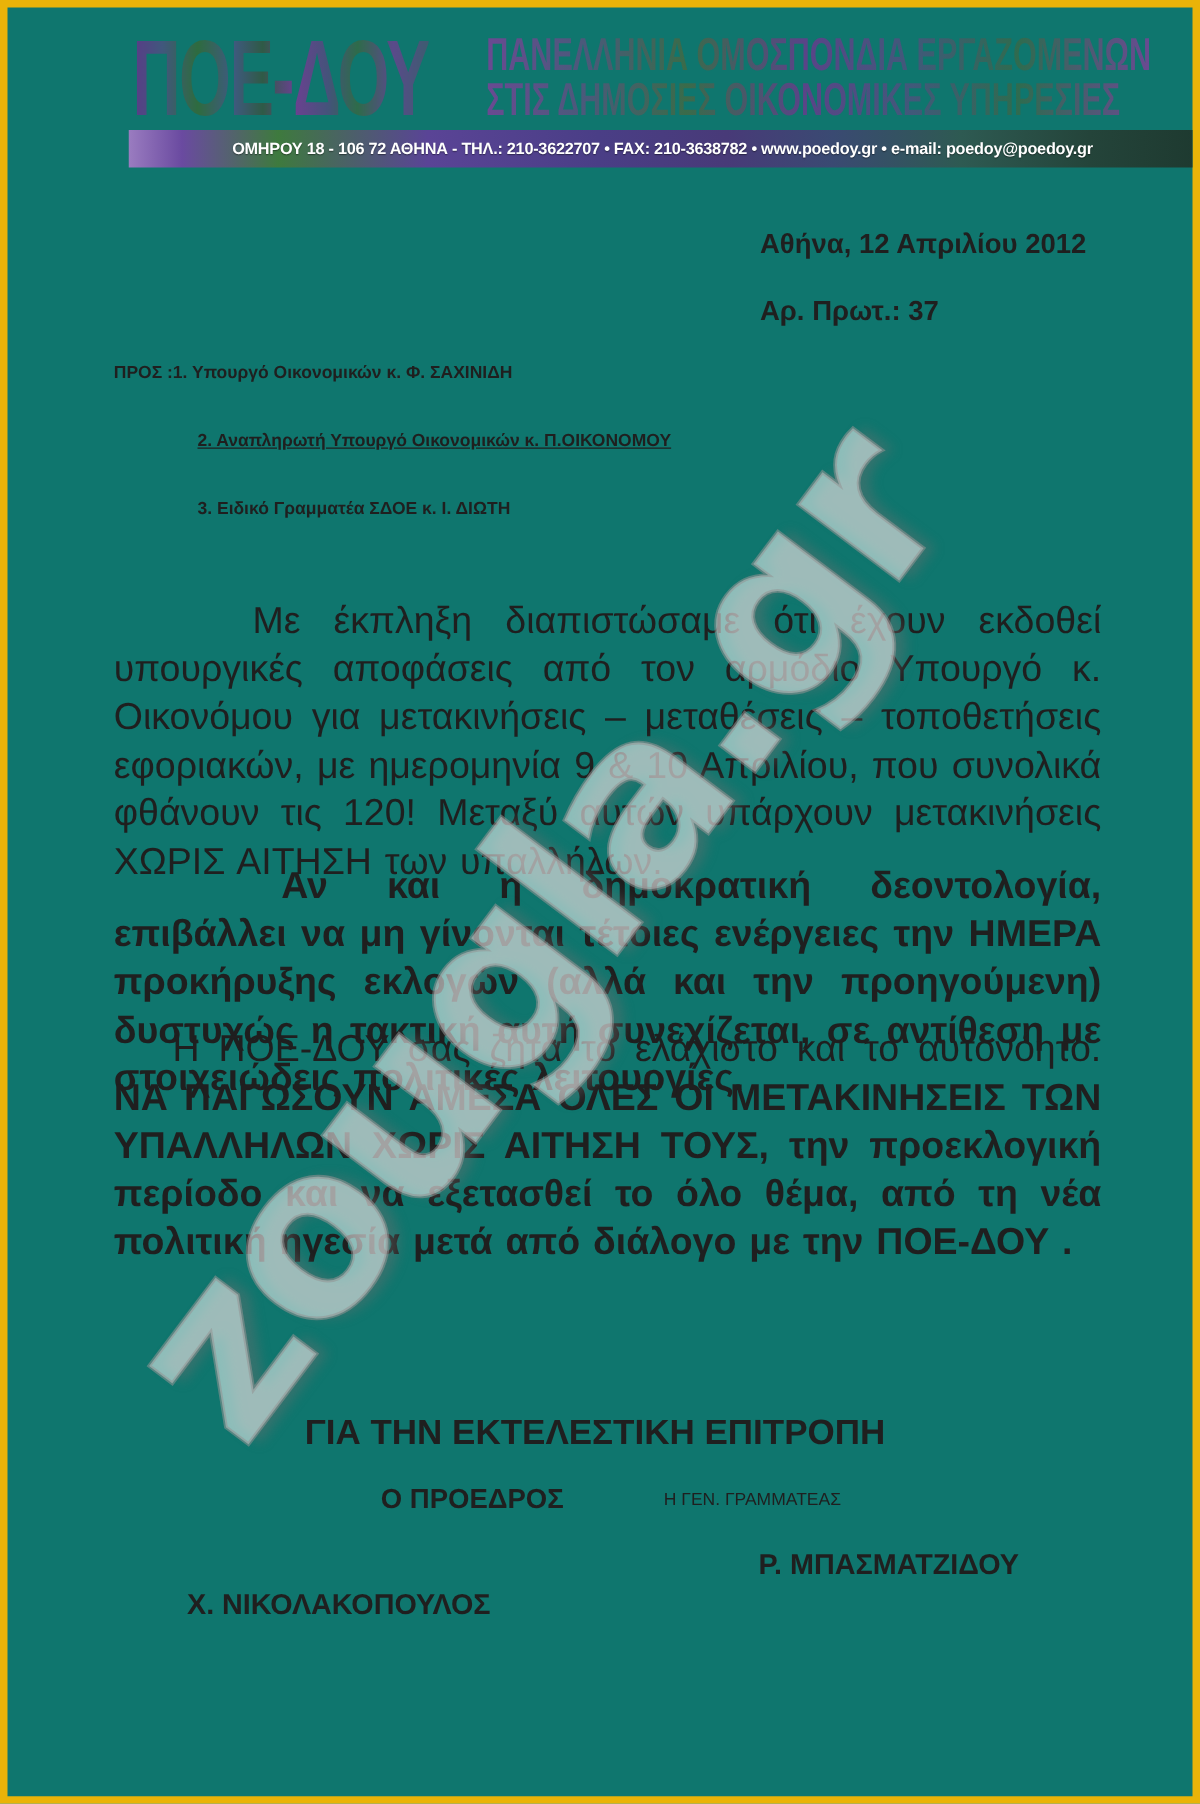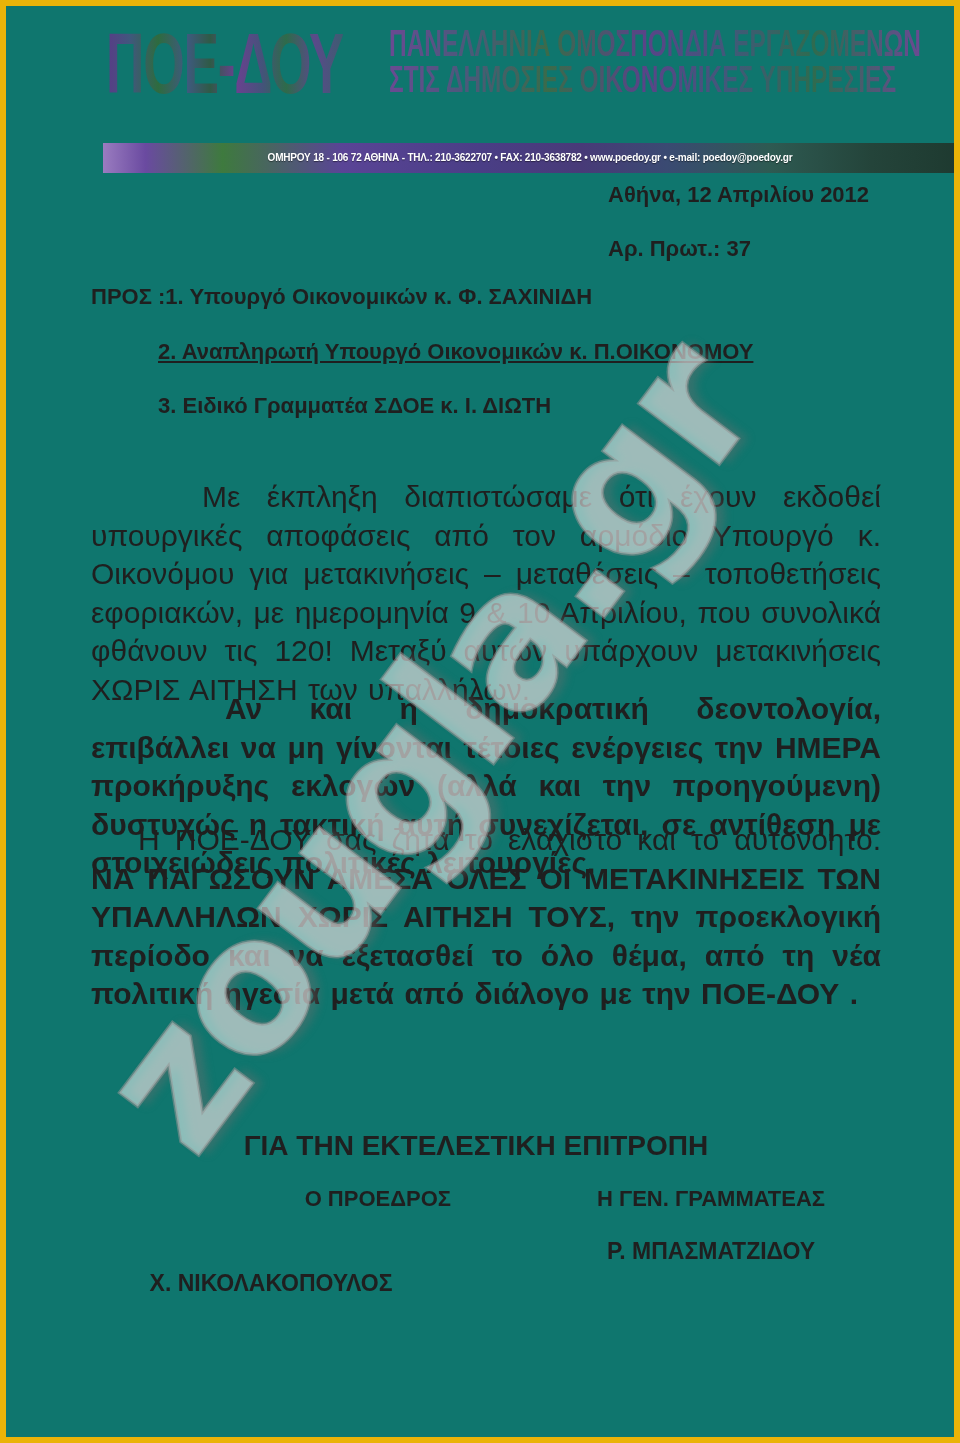--- a/index.html
+++ b/index.html
@@ -23,50 +23,49 @@
   .org-line{
     font-weight:bold;font-size:37px;line-height:36px;white-space:nowrap;
     transform:scaleX(.66);transform-origin:left top;
     background:linear-gradient(90deg,#6a4a92 0%,#4a5a7a 15%,#3a6b4a 30%,#5a4488 48%,#41597a 64%,#2f6b4f 80%,#6a4a92 100%);
     -webkit-background-clip:text;background-clip:text;
     color:transparent;-webkit-text-fill-color:transparent;
   }
   .addressbar{
     left:97px;top:98px;width:854px;height:30px;
     background:linear-gradient(90deg,#9a7cc0 0%,#6a4aa0 5%,#3e7a3e 14%,#5a4496 28%,#4a3e86 44%,#483a78 56%,#3a4a72 66%,#2e5a52 78%,#24443a 90%,#1e3a30 100%);
-    color:#ffffff;font-weight:bold;font-size:10px;line-height:30px;
+    color:#ffffff;font-weight:bold;font-size:13px;line-height:30px;
     text-align:center;white-space:nowrap;letter-spacing:-0.2px;
     text-shadow:0 1px 1px rgba(0,0,0,.45);
-    margin-top:39px;
   }
 
   
   .date-line{left:602px;top:174px;font-weight:bold;font-size:22px;line-height:30px;white-space:nowrap;}
   .prot-line{left:602px;top:228px;font-weight:bold;font-size:22px;line-height:30px;white-space:nowrap;}
 
   
-  .rcpt{font-weight:bold;font-size:22px;line-height:30px;white-space:nowrap;}
+  .rcpt{font-weight:bold;font-size:14px;line-height:30px;white-space:nowrap;}
   .rcpt1{left:85px;top:276px;}
   .rcpt2{left:152px;top:331px;text-decoration:underline;}
   .rcpt3{left:152px;top:385px;}
 
   
   .para{
     left:85px;width:790px;margin:0;text-align:justify;
     font-size:30px;line-height:38.5px;word-spacing:2px;
   }
   .p1{top:472px;text-indent:111px;}
   .p2{top:684px;text-indent:134px;font-weight:bold;}
   .p3{top:815px;text-indent:47px;}
   .p3 strong{font-weight:bold;}
 
   
   .committee{left:85px;top:1126px;width:770px;text-align:center;font-weight:bold;font-size:28px;line-height:28px;white-space:nowrap;}
   .role-left{left:85px;top:1179px;width:360px;text-align:right;font-weight:bold;font-size:22px;line-height:28px;}
-  .role-right{left:525px;top:1179px;width:360px;text-align:center;font-weight:bold;font-size:22px;line-height:28px;}
+  .role-right{left:525px;top:1179px;width:360px;text-align:left;font-weight:normal;font-size:14px;line-height:28px;}
   .name-left{left:85px;top:1231px;width:360px;text-align:center;font-weight:bold;font-size:23px;line-height:28px;margin-top:32px;}
   .name-right{left:525px;top:1231px;width:360px;text-align:center;font-weight:bold;font-size:23px;line-height:28px;}
 
   
   .watermark{
     left:-139px;top:610px;width:1120px;height:260px;
     display:flex;align-items:center;justify-content:center;
     transform:rotate(-53deg);
     font-family:"DejaVu Sans",sans-serif;font-weight:bold;font-size:185px;
     letter-spacing:-4px;white-space:nowrap;

